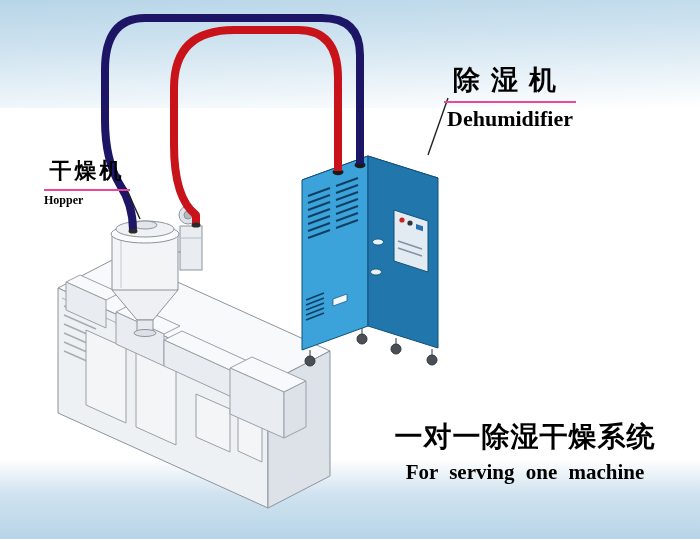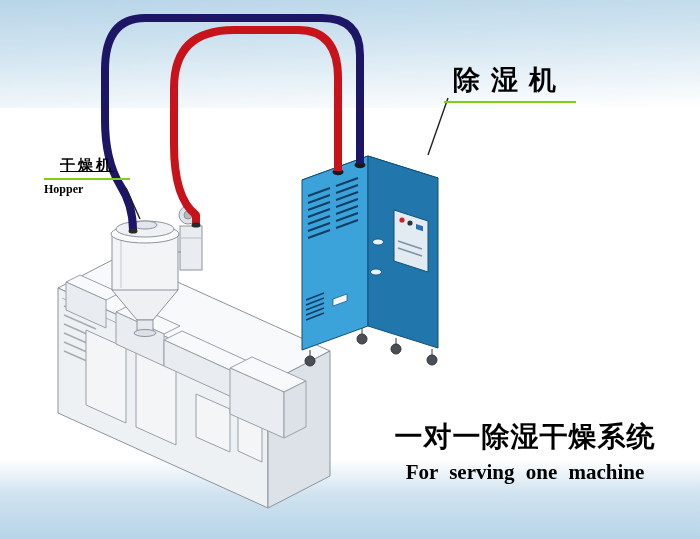--- a/index.html
+++ b/index.html
@@ -4,25 +4,25 @@
 <style>
   html,body{margin:0;padding:0;background:#ffffff;}
   #stage{position:relative;width:700px;height:539px;overflow:hidden;background:#ffffff;
          font-family:"Liberation Sans",sans-serif;}
   .bg-band{position:absolute;left:0;right:0;pointer-events:none;}
   #bg-top{top:0;height:108px;background:linear-gradient(178deg,#b7d5e8 0%,#cfe3f0 38%,#ffffff 100%);}
   #bg-bottom{bottom:0;height:80px;background:linear-gradient(to bottom,#ffffff 0%,#cfe2ef 45%,#b7d5e8 100%);}
   svg{position:absolute;left:0;top:0;}
   .lbl{position:absolute;color:#000;}
   .cn{display:block;font-family:"DejaVu Sans",sans-serif;font-weight:bold;text-align:center;}
-  .underline{border-bottom:2px solid #84cc16;padding-bottom:3px;}
+  .underline{border-bottom:2px solid #ec4899;padding-bottom:3px;}
   .en{display:block;font-family:"Liberation Serif",serif;font-weight:bold;text-align:center;}
   #dehum-label .cn{font-size:27px;letter-spacing:11px;}
   #dehum-label .en{font-size:22px;margin-top:3px;}
-  #hopper-label .cn{font-size:15px;letter-spacing:3px;text-decoration:underline;}
+  #hopper-label .cn{font-size:22px;letter-spacing:3px;}
   #hopper-label .en{font-size:12px;margin-top:2px;text-align:left;}
   #caption .cn{font-size:28px;letter-spacing:1px;}
   #caption .en{font-size:21px;word-spacing:6px;margin-top:4px;}
 </style>
 </head>
 <body>
 
 <div id="stage">
   <div id="bg-top" class="bg-band"></div>
   <div id="bg-bottom" class="bg-band"></div>
@@ -168,20 +168,21 @@
     </g>
 
     <g stroke="#222" stroke-width="1.4">
       <line x1="448" y1="98" x2="428" y2="155"></line>
       <line x1="126" y1="188" x2="140" y2="219"></line>
     </g>
   </svg>
 
   <div id="dehum-label" class="lbl" style="left:444px;top:62px;width:132px;">
     <span class="cn underline">除湿机</span>
+    <span class="en">Dehumidifier</span>
   </div>
 
   <div id="hopper-label" class="lbl" style="left:44px;top:156px;width:86px;">
     <span class="cn underline">干燥机</span>
     <span class="en">Hopper</span>
   </div>
 
   <div id="caption" class="lbl" style="left:380px;top:418px;width:290px;">
     <span class="cn">一对一除湿干燥系统</span>
     <span class="en">For serving one machine</span>

